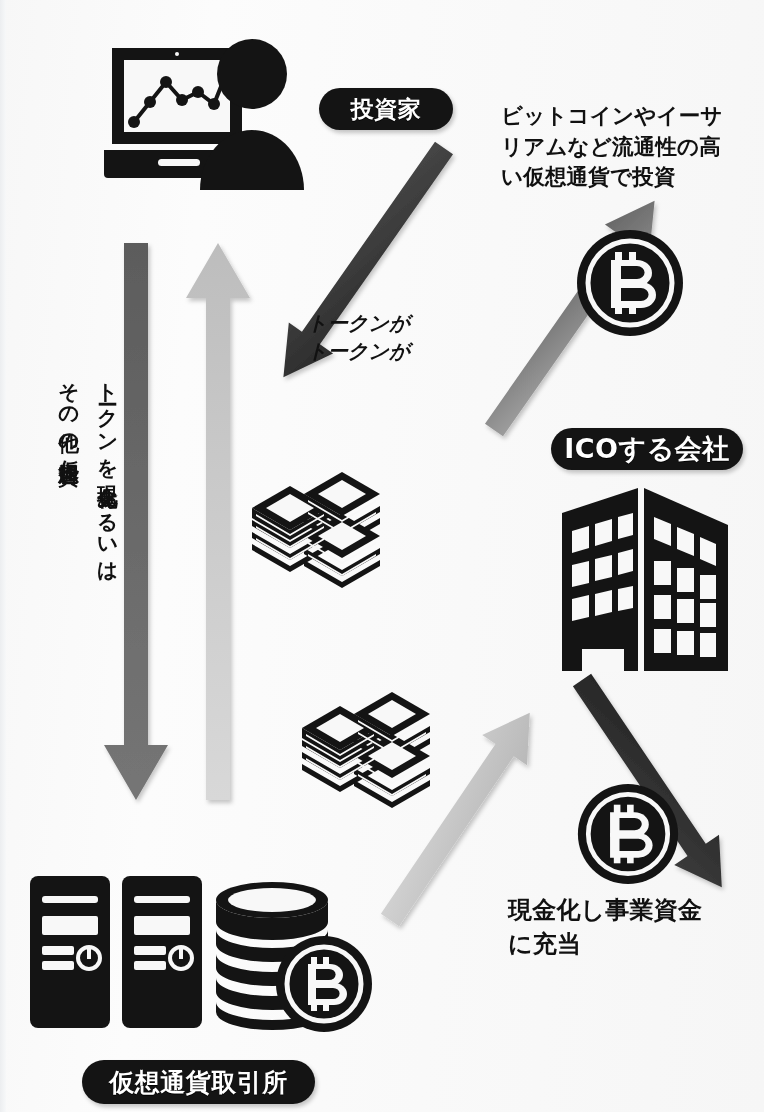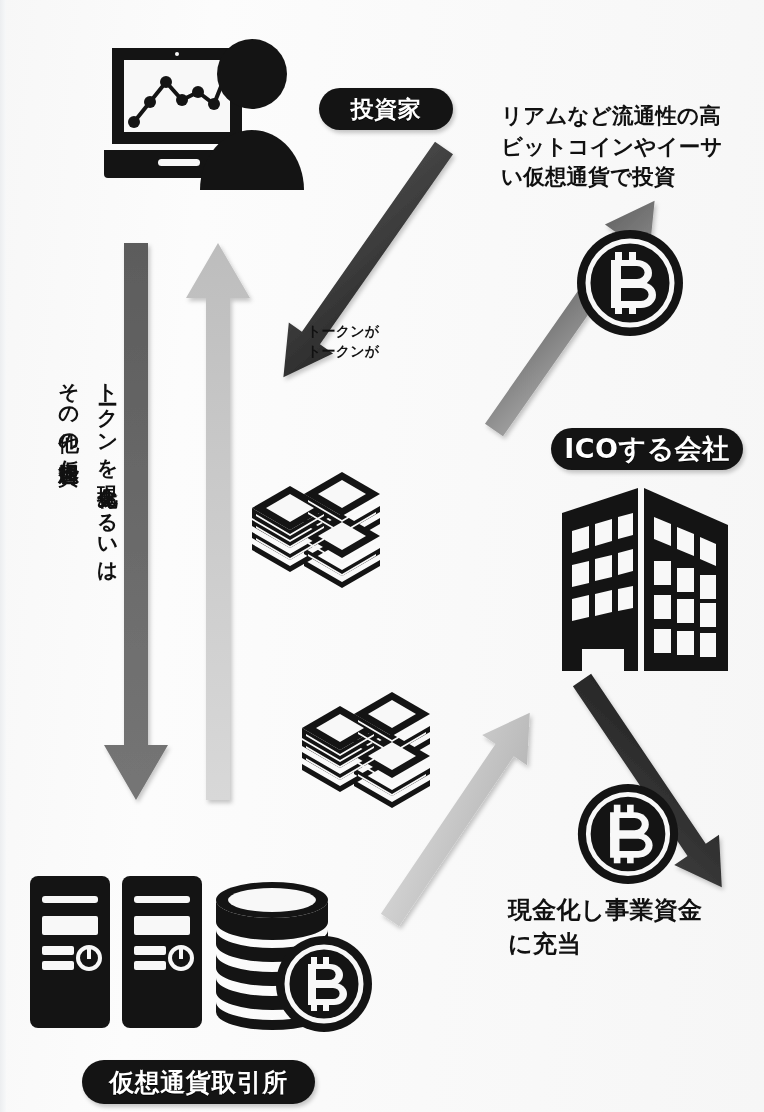--- a/index.html
+++ b/index.html
@@ -157,41 +157,41 @@
 
     <circle cx="152" cy="44" r="35" fill="#141414"></circle>
     <path d="M100,160 a52,60 0 0 1 104,0 Z" fill="#141414"></path>
   </svg>
 
   <div class="abs pill" style="left:319px;top:88px;width:134px;height:42px;font-size:23px;">
     <span>投資家</span>
   </div>
 
   <div class="abs note" style="left:501px;top:101px;width:250px;font-size:21.5px;">
+    <div>ビットコインやイーサ</div>
     <div>リアムなど流通性の高</div>
-    <div>ビットコインやイーサ</div>
     <div>い仮想通貨で投資</div>
   </div>
 
   <svg class="abs" style="left:575px;top:228px;width:110px;height:110px;" viewBox="0 0 110 110">
     <circle cx="55" cy="55" r="53" fill="#141414"></circle>
     <circle cx="55" cy="55" r="42" fill="none" stroke="#f8f8f8" stroke-width="5"></circle>
     <g fill="#f8f8f8">
       <rect x="40" y="24" width="7" height="62"></rect>
       <rect x="54" y="24" width="7" height="62"></rect>
       <path d="M36,32 h26 a15,13 0 0 1 0,26 h-26 Z"></path>
       <path d="M36,54 h30 a15,13 0 0 1 0,26 h-30 Z"></path>
     </g>
     <g fill="#141414">
       <path d="M46,38 h16 a7,6 0 0 1 0,13 h-16 Z"></path>
       <path d="M46,60 h20 a7,6 0 0 1 0,13 h-20 Z"></path>
     </g>
   </svg>
 
-  <div class="abs note" style="left:307px;top:322px;width:190px;font-size:14px;">
+  <div class="abs note" style="left:307px;top:309px;width:190px;font-size:20px;font-style:italic;">
     <div>トークンが</div>
     <div>トークンが</div>
   </div>
 
   <div class="abs" style="left:52px;top:368px;height:300px;display:flex;flex-direction:row;gap:6px;">
     <div class="vnote" style="font-size:20.5px;">その他の仮想通貨に</div>
     <div class="vnote" style="font-size:20.5px;">トークンを現金化あるいは</div>
   </div>
 
   <svg class="abs" style="left:246px;top:464px;width:140px;height:130px;" viewBox="0 0 140 130">

